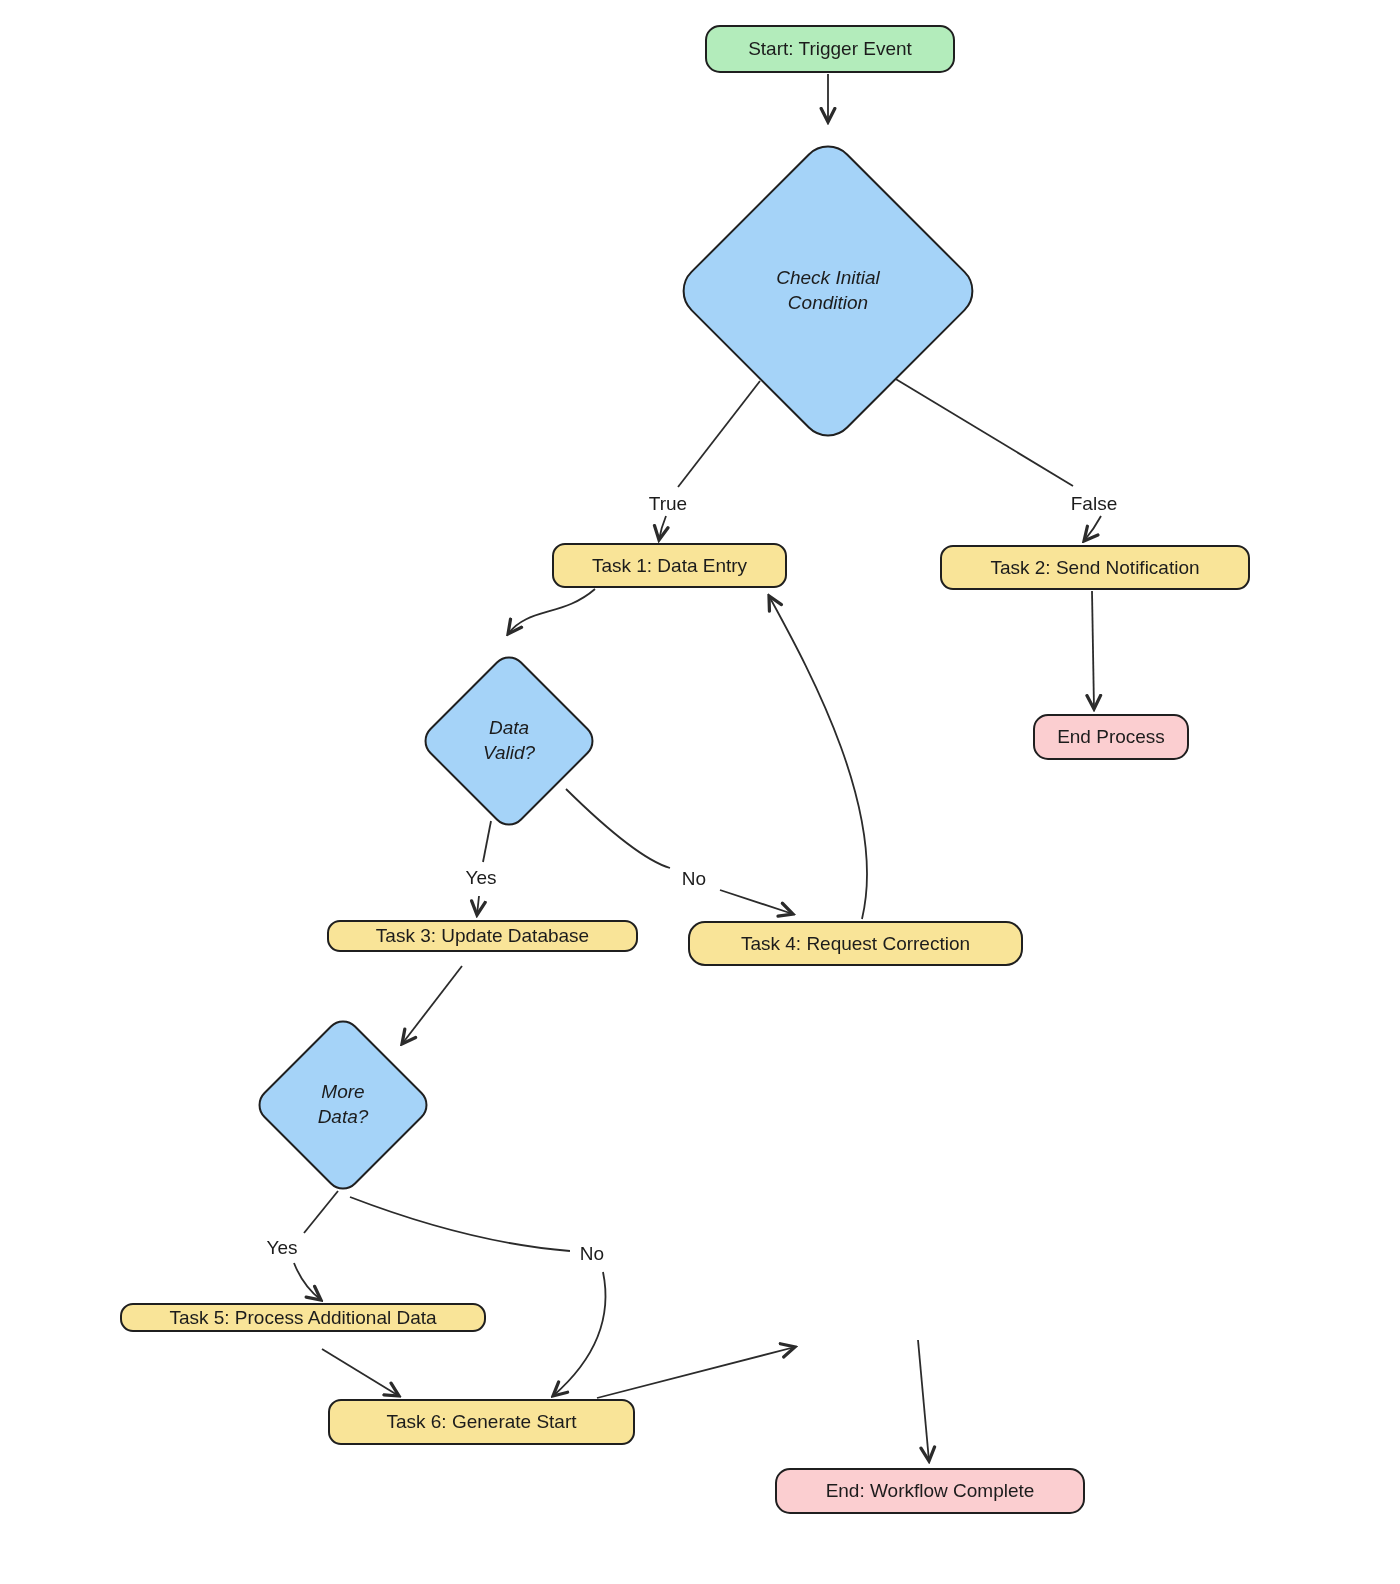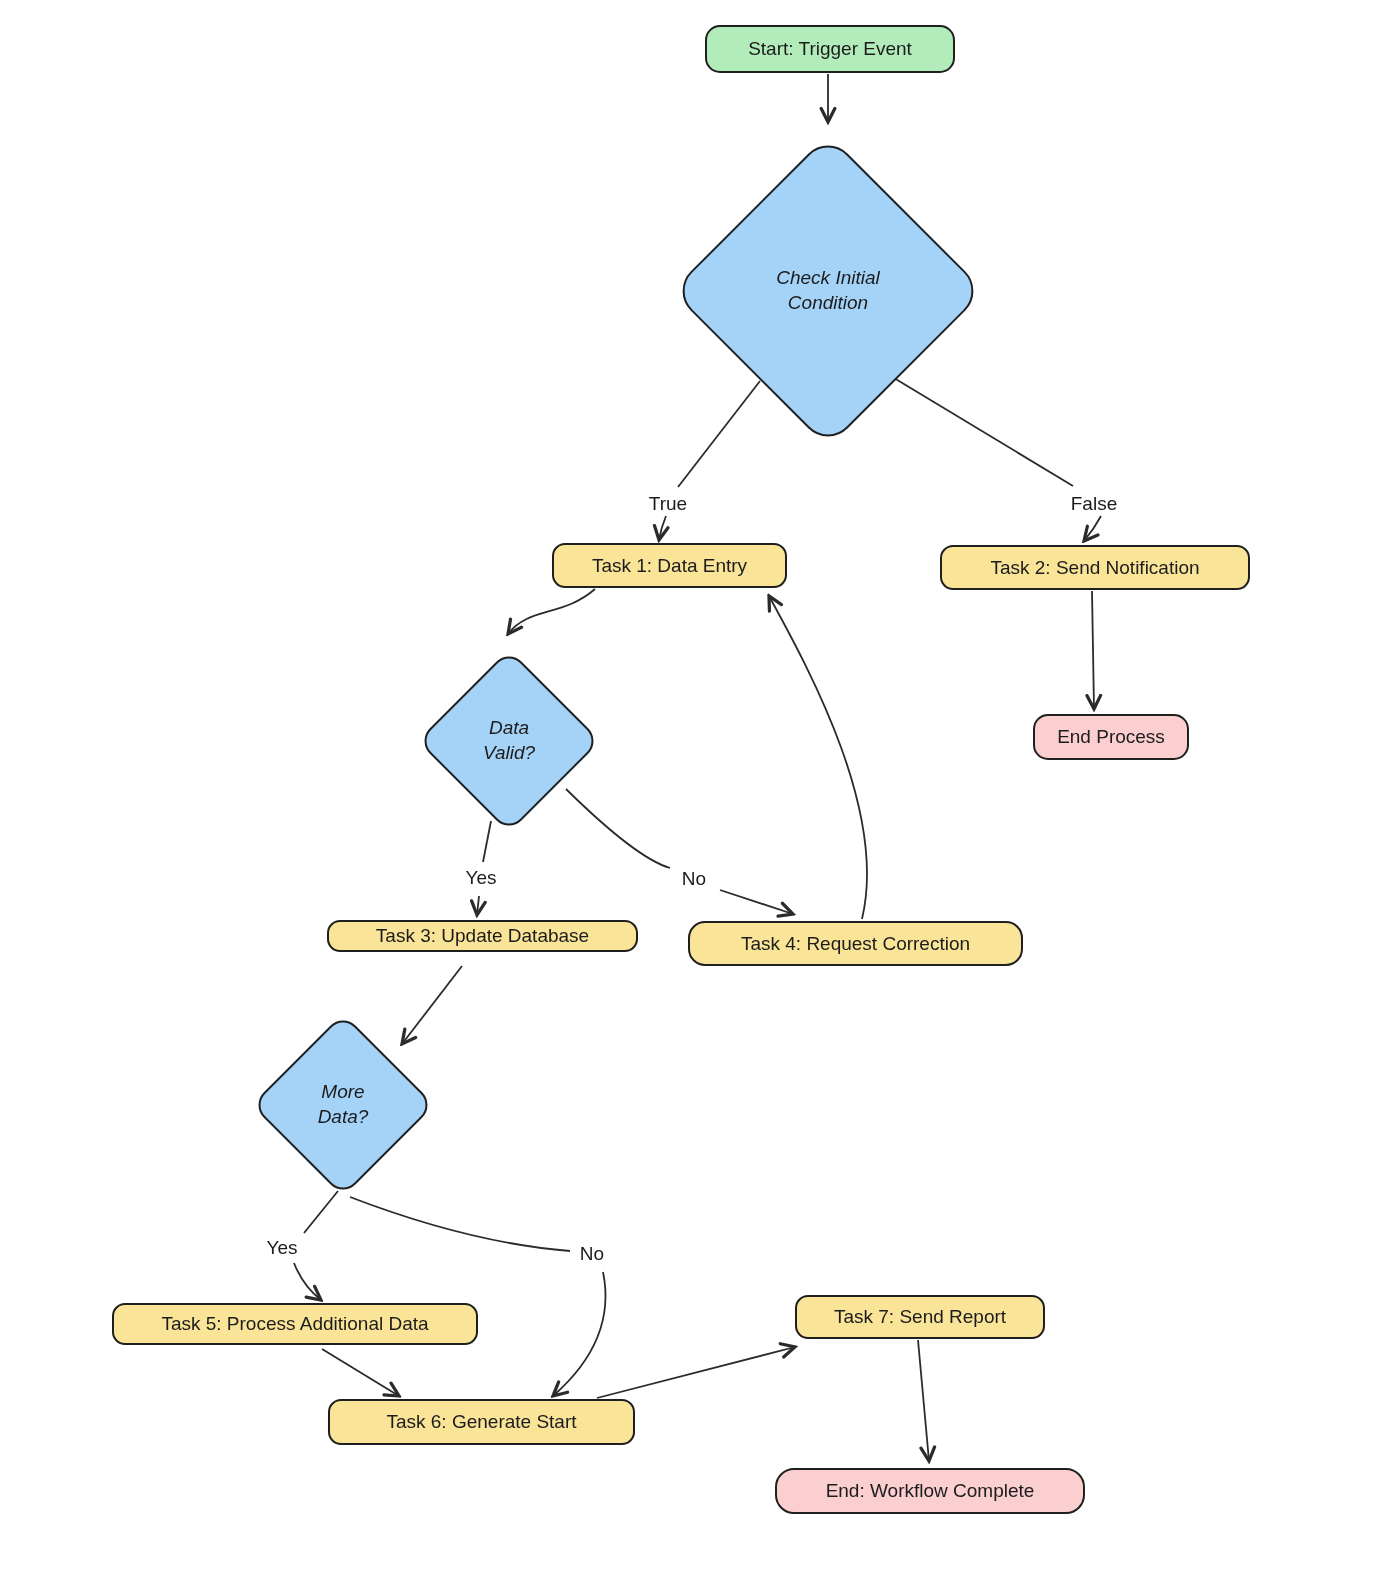--- a/index.html
+++ b/index.html
@@ -14,21 +14,21 @@
     position:absolute; display:flex; align-items:center; justify-content:center;
     border:2px solid #1f1f1f; border-radius:13px; font-size:19px; text-align:center;
     box-sizing:border-box; line-height:1.25;
   }
   .n-start  { left:705px;  top:25px;   width:250px; height:48px; border-radius:15px; }
   .n-task1  { left:552px;  top:543px;  width:235px; height:45px; }
   .n-task2  { left:940px;  top:545px;  width:310px; height:45px; }
   .n-endp   { left:1017px; top:714px;  width:156px; height:46px; border-radius:15px; }
   .n-task3  { left:327px;  top:920px;  width:311px; height:32px; }
   .n-task4  { left:688px;  top:921px;  width:335px; height:45px;border-radius:17px; }
-  .n-task5  { left:112px;  top:1303px; width:366px; height:42px; }
+  .n-task5  { left:120px;  top:1303px; width:366px; height:29px; }
   .n-task6  { left:328px;  top:1399px; width:307px; height:46px; }
   .n-task7  { left:795px;  top:1295px; width:250px; height:44px; }
   .n-endw   { left:775px;  top:1468px; width:310px; height:46px; border-radius:15px; }
 
   .diamond { position:absolute; }
   .diamond .dsq {
     position:absolute; left:50%; top:50%;
     transform:translate(-50%,-50%) rotate(45deg);
     border:2px solid #1f1f1f; box-sizing:border-box;
   }
@@ -159,21 +159,18 @@
   <div class="elabel el-no2">No</div>
 
   <div class="node n-task5" style="background: rgb(249, 228, 152);">
     <span>Task 5: Process Additional Data</span>
   </div>
 
   <div class="node n-task6" style="background: rgb(249, 228, 152);">
     <span>Task 6: Generate Start</span>
   </div>
 
-  <div class="node n-task7" style="background: rgb(249, 228, 152);">
-    <span>Task 7: Send Report</span>
-  </div>
 
-  <div class="node n-endw" style="background: rgb(251, 206, 208); border-radius: 19px;">
+  <div class="node n-endw" style="background: rgb(251, 206, 208);">
     <span>End: Workflow Complete</span>
   </div>
 
 </div>
 
 </body></html>

